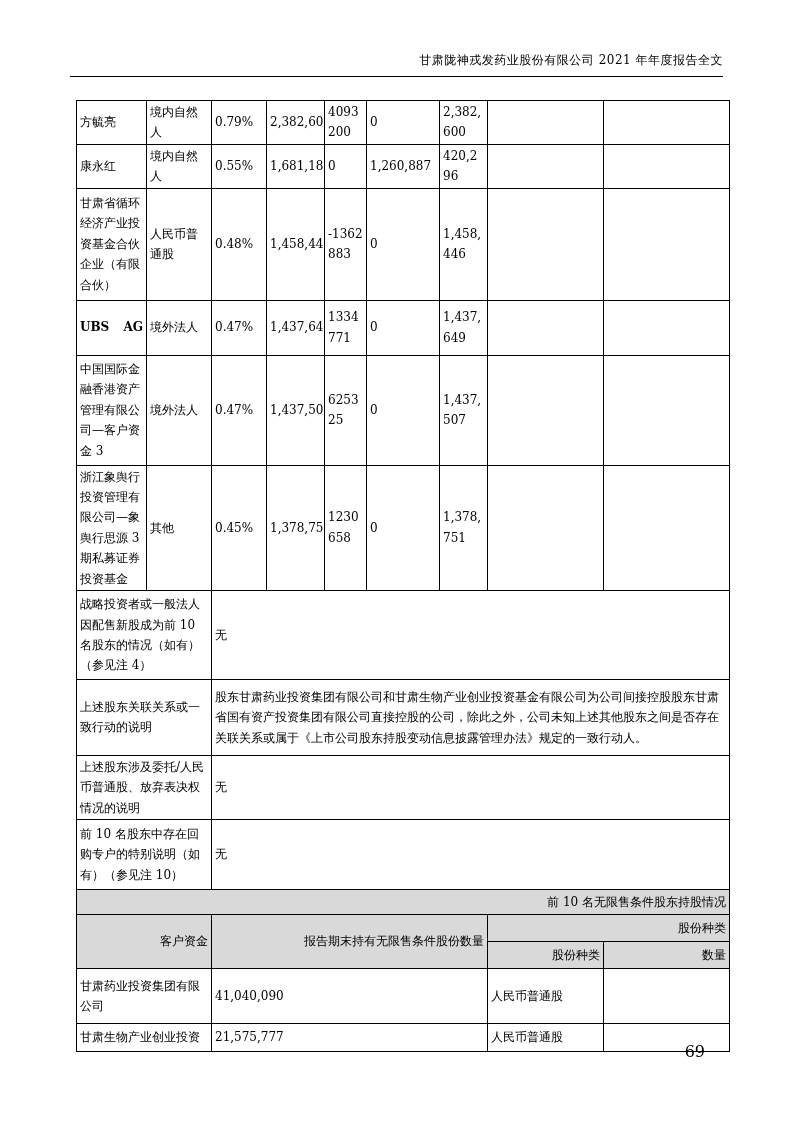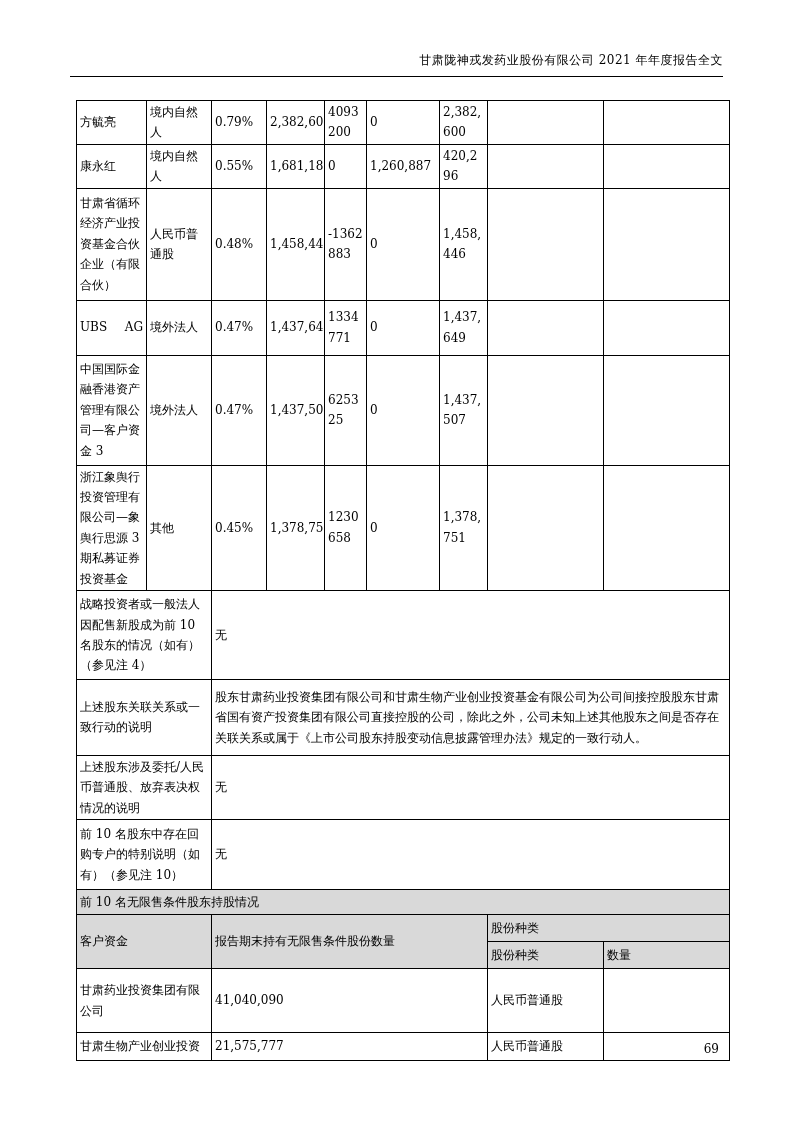--- a/index.html
+++ b/index.html
@@ -39,29 +39,29 @@
     line-height: 1.7;
   }
   table.report td {
     border: 1px solid #000;
     padding: 1px 3px;
     vertical-align: middle;
     overflow: hidden;
   }
   td.l { text-align: left; }
   td.r { }
-  td.c { text-align: left; }
+  td.c { text-align: right; }
   td.break { word-break: break-all; }
   td.gray { background: #d9d9d9; }
-  td.just { text-align: justify; text-align-last: justify; }
+  td.just { text-align: justify; text-align-last: justify; font-weight: bold; }
   .page-number {
     position: absolute;
     top: 1042px;
-    right: 74px;
-    font-size: 12px;
+    right: 88px;
+    font-size: 16px;
   }
 </style>
 </head>
 <body>
 
 <div class="page">
 
   <div class="page-header">
     <span>甘肃陇神戎发药业股份有限公司 2021 年年度报告全文</span>
   </div>
@@ -180,21 +180,21 @@
         <tr style="height:27px">
           <td colspan="2" rowspan="2" class="c gray">客户资金</td>
           <td colspan="5" rowspan="2" class="c gray">报告期末持有无限售条件股份数量</td>
           <td colspan="2" class="c gray">股份种类</td>
         </tr>
         <tr style="height:27px">
           <td class="c gray">股份种类</td>
           <td class="c gray">数量</td>
         </tr>
 
-        <tr style="height:64px">
+        <tr style="height:55px">
           <td colspan="2" class="l break">甘肃药业投资集团有限公司</td>
           <td colspan="5" class="r">41,040,090</td>
           <td class="l">人民币普通股</td>
           <td></td>
         </tr>
 
         <tr style="height:28px">
           <td colspan="2" class="l break">甘肃生物产业创业投资</td>
           <td colspan="5" class="r">21,575,777</td>
           <td class="l">人民币普通股</td>

